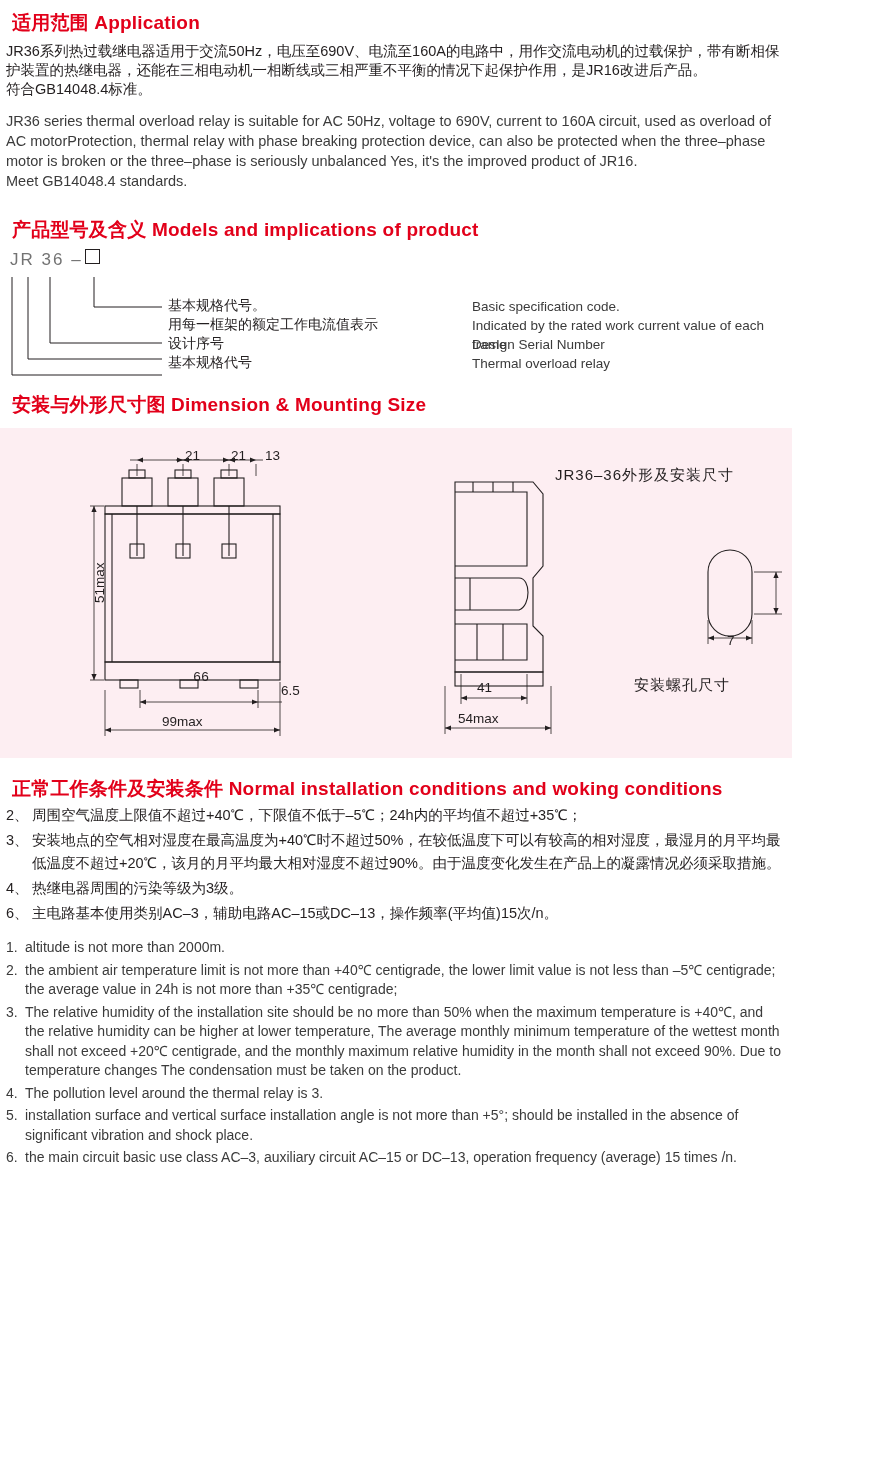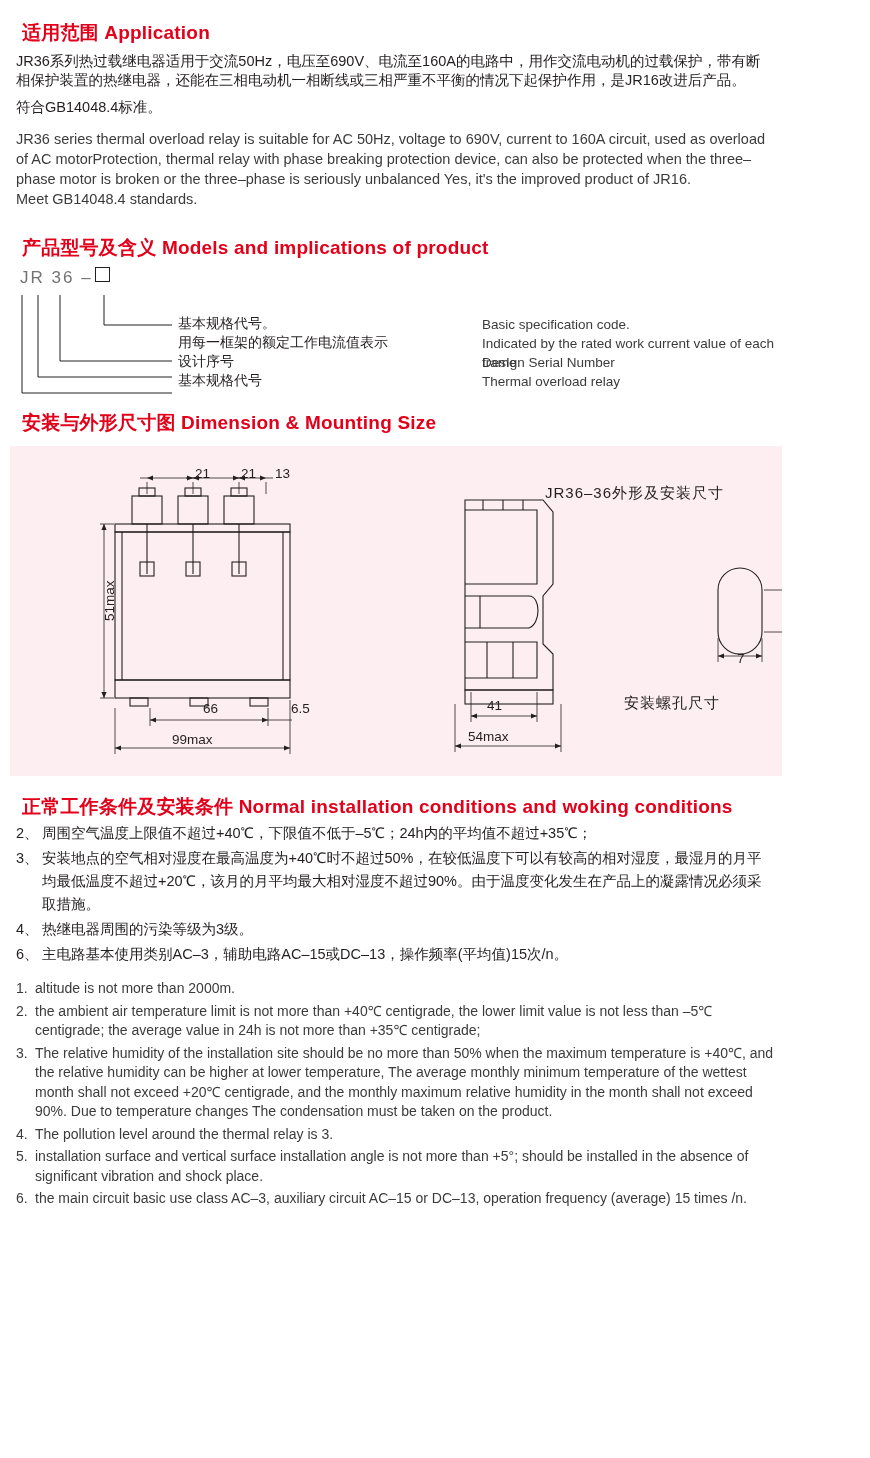--- a/index.html
+++ b/index.html
@@ -11,21 +11,21 @@
     width: 870px;
     min-height: 1458px;
     font-family: "Liberation Sans", sans-serif;
     color: #231f20;
     position: relative;
   }
   .page {
     width: 792px;
     min-height: 1458px;
     position: relative;
-    padding: 10px;
+    padding: 0;
     box-sizing: border-box;
   }
   .sec-head {
     font-size: 19px;
     font-weight: bold;
     color: #e2001a;
     letter-spacing: 0.2px;
     margin: 0;
     padding: 0 0 0 6px;
   }
@@ -144,21 +144,21 @@
 
 <div class="page">
 
   <div class="block">
     <div class="gap-10"></div>
     <h2 class="sec-head">
       <span class="cn">适用范围</span>
       <span class="en">Application</span>
     </h2>
     <p class="cn-par">JR36系列热过载继电器适用于交流50Hz，电压至690V、电流至160A的电路中，用作交流电动机的过载保护，带有断相保护装置的热继电器，还能在三相电动机一相断线或三相严重不平衡的情况下起保护作用，是JR16改进后产品。</p>
-    <p class="cn-par" style="margin-top:8px">符合GB14048.4标准。</p>
+    <p class="cn-par" style="margin-top:0">符合GB14048.4标准。</p>
     <p class="en-par" style="margin-top:12px">JR36 series thermal overload relay is suitable for AC 50Hz, voltage to 690V, current to 160A circuit, used as overload of AC motorProtection, thermal relay with phase breaking protection device, can also be protected when the three–phase motor is broken or the three–phase is seriously unbalanced Yes, it's the improved product of JR16.</p>
     <p class="en-par" style="margin-top:0">Meet GB14048.4 standards.</p>
   </div>
 
   <div class="gap-26"></div>
 
   <div class="block">
     <h2 class="sec-head">
       <span class="cn">产品型号及含义</span>
       <span class="en">Models and implications of product</span>
@@ -270,21 +270,21 @@
         <line x1="45" y1="284" x2="220" y2="284"></line>
         <path d="M45 284 l6 -2.6 v5.2 z" fill="#231f20" stroke="none"></path>
         <path d="M220 284 l-6 -2.6 v5.2 z" fill="#231f20" stroke="none"></path>
       </g>
     </svg>
 
     <div class="dimtxt" style="left:185px; top:20px;">21</div>
     <div class="dimtxt" style="left:231px; top:20px;">21</div>
     <div class="dimtxt" style="left:265px; top:20px;">13</div>
     <div class="dimtxt vert" style="left:92px; top:175px;">51max</div>
-    <div class="dimtxt" style="left:193px; top:255px;">66</div>
+    <div class="dimtxt" style="left:193px; top:242px;font-family:Liberation Mono, monospace;">66</div>
     <div class="dimtxt" style="left:281px; top:255px;">6.5</div>
     <div class="dimtxt" style="left:162px; top:286px;">99max</div>
 
     <svg width="200" height="300" style="position:absolute;left:415px;top:18px;">
       <g stroke="#231f20" fill="none" stroke-width="1.1">
         <path d="M40 36 L118 36 L128 48 L128 120 L118 132 L118 180 L128 190 L128 226 L40 226 L40 36 Z"></path>
         <path d="M40 46 L112 46 L112 120 L40 120"></path>
         <path d="M58 36 L58 46"></path>
         <path d="M78 36 L78 46"></path>
         <path d="M98 36 L98 46"></path>

